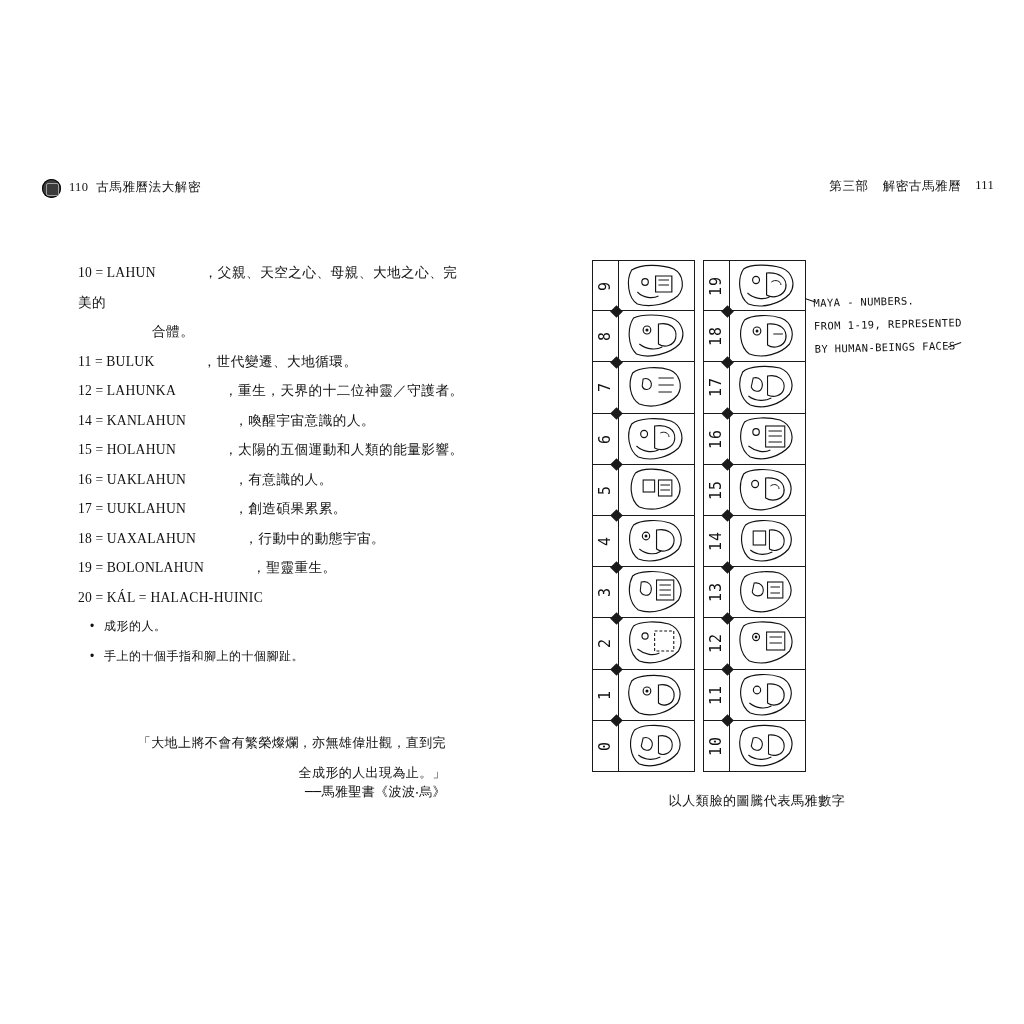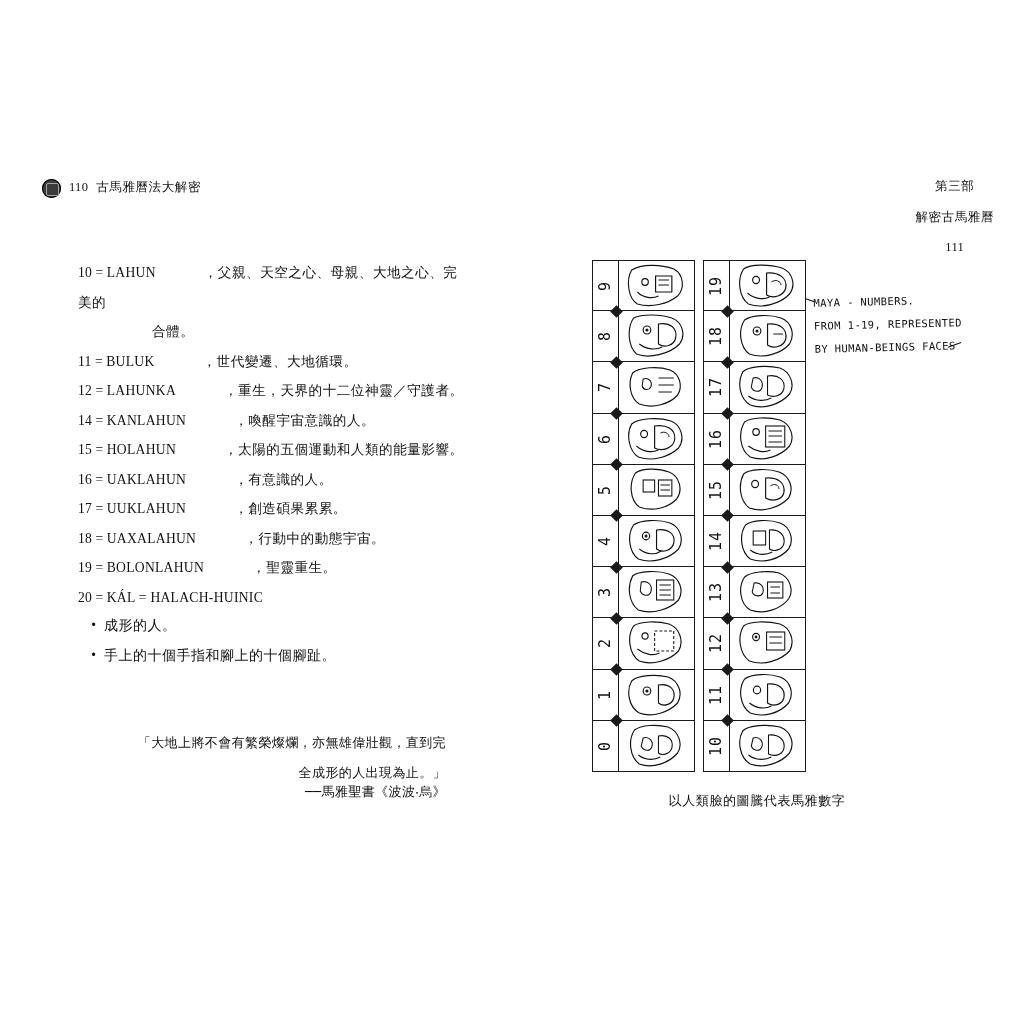--- a/index.html
+++ b/index.html
@@ -65,27 +65,26 @@
   .hd-title {
     font-size: 12.5px;
     font-family: Liberation Sans, sans-serif;
     letter-spacing: .6px;
   }
   .header-right {
     position: absolute;
     right: 62px;
     top: 0;
     display: flex;
-    align-items: center;
+    align-items: flex-start;
     gap: 14px;
     font-size: 12.5px;
     white-space: nowrap;
     font-family: "DejaVu Serif", serif;
     letter-spacing: .6px;
-    flex-direction: column;
   }
   .header-right .hd-num { font-family: "Liberation Serif", serif; }
 
   
   .left-col {
     position: absolute;
     left: 78px;
     top: 258px;
     width: 392px;
     font-size: 13.6px;
@@ -107,23 +106,23 @@
   .indent { display: block; padding-left: 26px; }
 
   .bullets {
     margin: 0;
     padding: 0;
     list-style: none;
   }
   .bullets li {
     padding-left: 26px;
     position: relative;
-    font-size: 14px;
+    font-size: 12px;
     line-height: 29.5px;
-    font-family: Liberation Mono, monospace;
+    font-family: Liberation Sans, sans-serif;
     letter-spacing: .5px;
   }
   .bullets li::before {
     content: "\2022";
     position: absolute;
     left: 12px;
     top: 0;
     font-size: 12px;
   }
 

